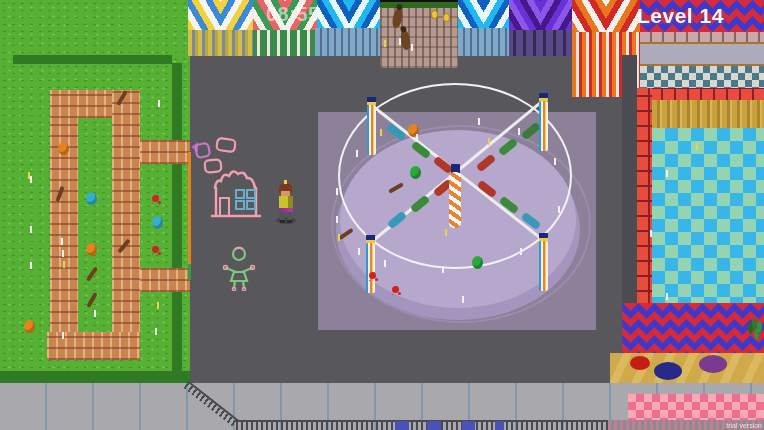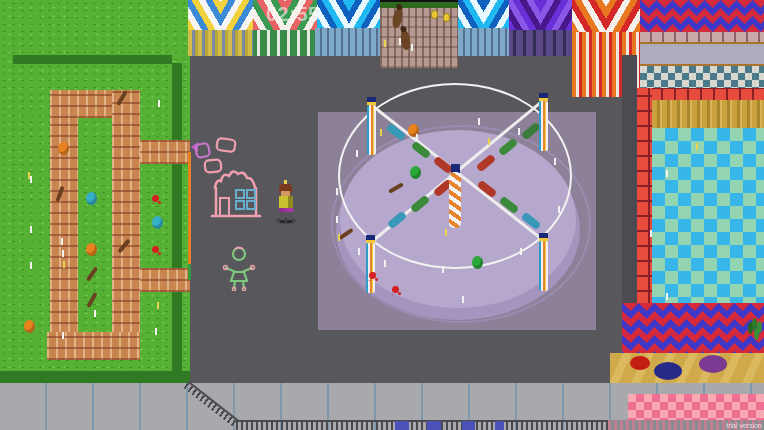--- a/index.html
+++ b/index.html
@@ -277,16 +277,17 @@
       <div class="it tickw" style="left: 399px; top: 38px;"></div>
       <div class="it tickw" style="left: 411px; top: 44px;"></div>
       <div class="it coin" style="left: 431px; top: 10px;"></div>
       <div class="it coin" style="left: 443px; top: 13px;"></div>
       <div class="it tickw" style="left: 666px; top: 170px;"></div>
       <div class="it tickw" style="left: 650px; top: 230px;"></div>
       <div class="it tickw" style="left: 666px; top: 293px;"></div>
       <div class="it ticky" style="left: 696px; top: 143px;"></div>
     </div>
 
-  <div class="hud" style="left:266px;top:3px;font-size:20px;color:rgba(255,255,255,.55);text-shadow:none;">02:55</div>
+  <div class="hud" style="left:266px;top:3px;font-size:20px;color:rgba(255,255,255,.55);text-shadow:none;">08:55</div>
+  <div class="hud" style="left:637px;top:4px;font-size:21px;text-shadow:2px 2px 0 rgba(110,70,190,.45);">Level 14</div>
   <div style="right:2px;bottom:1px;font-size:7px;color:rgba(255,245,250,.8);">trial version</div>
 
 </div>
 
 </body></html>

